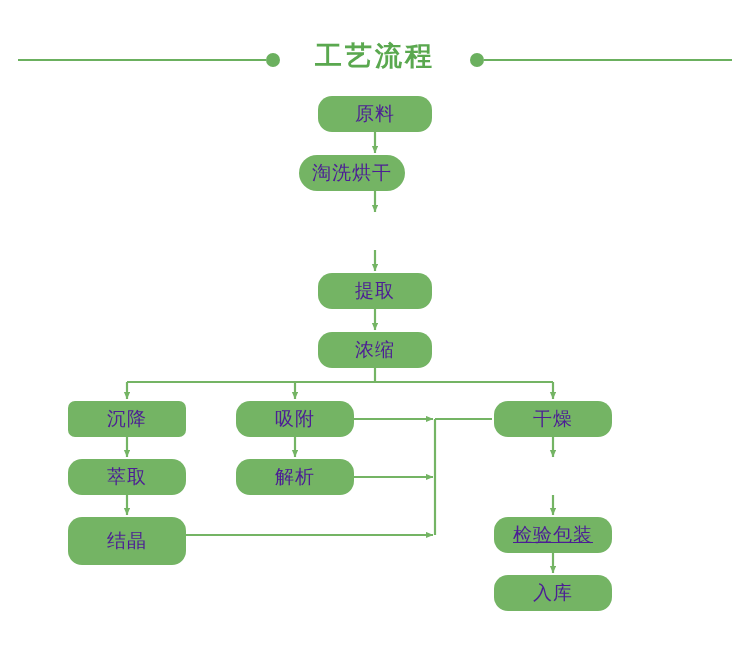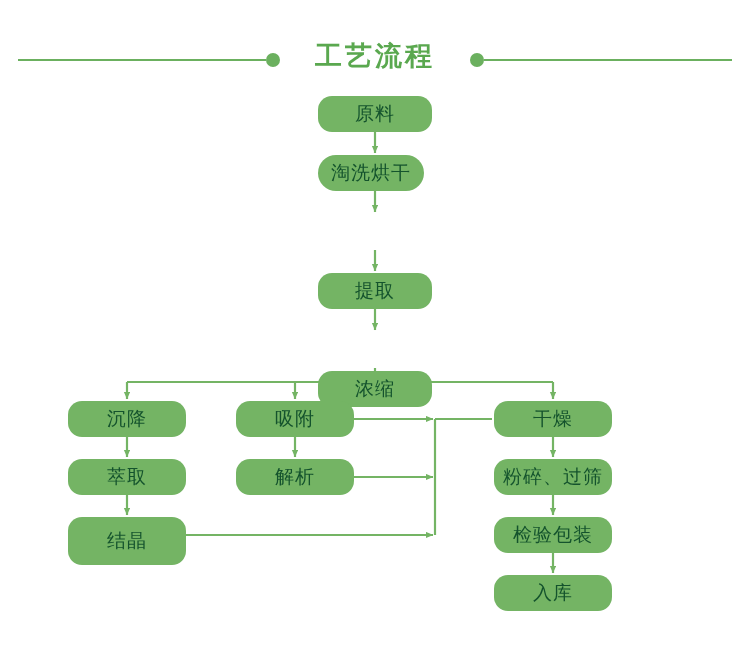--- a/index.html
+++ b/index.html
@@ -54,21 +54,21 @@
     font-size: 27px;
     font-weight: bold;
     color: #5aa84f;
     letter-spacing: 3px;
     line-height: 40px;
     font-family: "Liberation Sans", sans-serif;
   }
   .node {
     position: absolute;
     background: #74b464;
-    color: #14532d;
+    color: #4c1d95;
     border-radius: 14px;
     font-size: 19px;
     letter-spacing: 1px;
     display: flex;
     align-items: center;
     justify-content: center;
     box-sizing: border-box;
     font-family: "Liberation Sans", sans-serif;
     white-space: nowrap;
   }
@@ -123,29 +123,28 @@
       <line x1="354" y1="477" x2="433" y2="477" marker-end="url(#arrow)"></line>
       <line x1="186" y1="535" x2="433" y2="535" marker-end="url(#arrow)"></line>
 
       <line x1="553" y1="437" x2="553" y2="457" marker-end="url(#arrow)"></line>
       <line x1="553" y1="495" x2="553" y2="515" marker-end="url(#arrow)"></line>
       <line x1="553" y1="553" x2="553" y2="573" marker-end="url(#arrow)"></line>
     </g>
   </svg>
 
   <div class="node" style="left:318px; top:96px; width:114px; height:36px;">原料</div>
-  <div class="node" style="left:318px; top:155px; width:106px; height:36px;border-radius:18px;">淘洗烘干</div>
+  <div class="node" style="left:299px; top:155px; width:106px; height:36px;border-radius:18px;">淘洗烘干</div>
   <div class="node" style="left:318px; top:273px; width:114px; height:36px;">提取</div>
-  <div class="node" style="left:318px; top:332px; width:114px; height:36px;margin-top:39px;">浓缩</div>
+  <div class="node" style="left:318px; top:332px; width:114px; height:36px;">浓缩</div>
 
-  <div class="node" style="left:68px; top:401px; width:118px; height:36px;">沉降</div>
+  <div class="node" style="left:68px; top:401px; width:118px; height:36px;border-radius:7px;">沉降</div>
   <div class="node" style="left:68px; top:459px; width:118px; height:36px;">萃取</div>
   <div class="node" style="left:68px; top:517px; width:118px; height:48px;">结晶</div>
 
   <div class="node" style="left:236px; top:459px; width:118px; height:36px;">解析</div>
   <div class="node" style="left:236px; top:401px; width:118px; height:36px;">吸附</div>
 
   <div class="node" style="left:494px; top:401px; width:118px; height:36px;">干燥</div>
-  <div class="node" style="left:494px; top:459px; width:118px; height:36px;">粉碎、过筛</div>
-  <div class="node" style="left:494px; top:517px; width:118px; height:36px;">检验包装</div>
+  <div class="node" style="left:494px; top:517px; width:118px; height:36px;text-decoration:underline;">检验包装</div>
   <div class="node" style="left:494px; top:575px; width:118px; height:36px;">入库</div>
 
 </div>
 
 </body></html>

